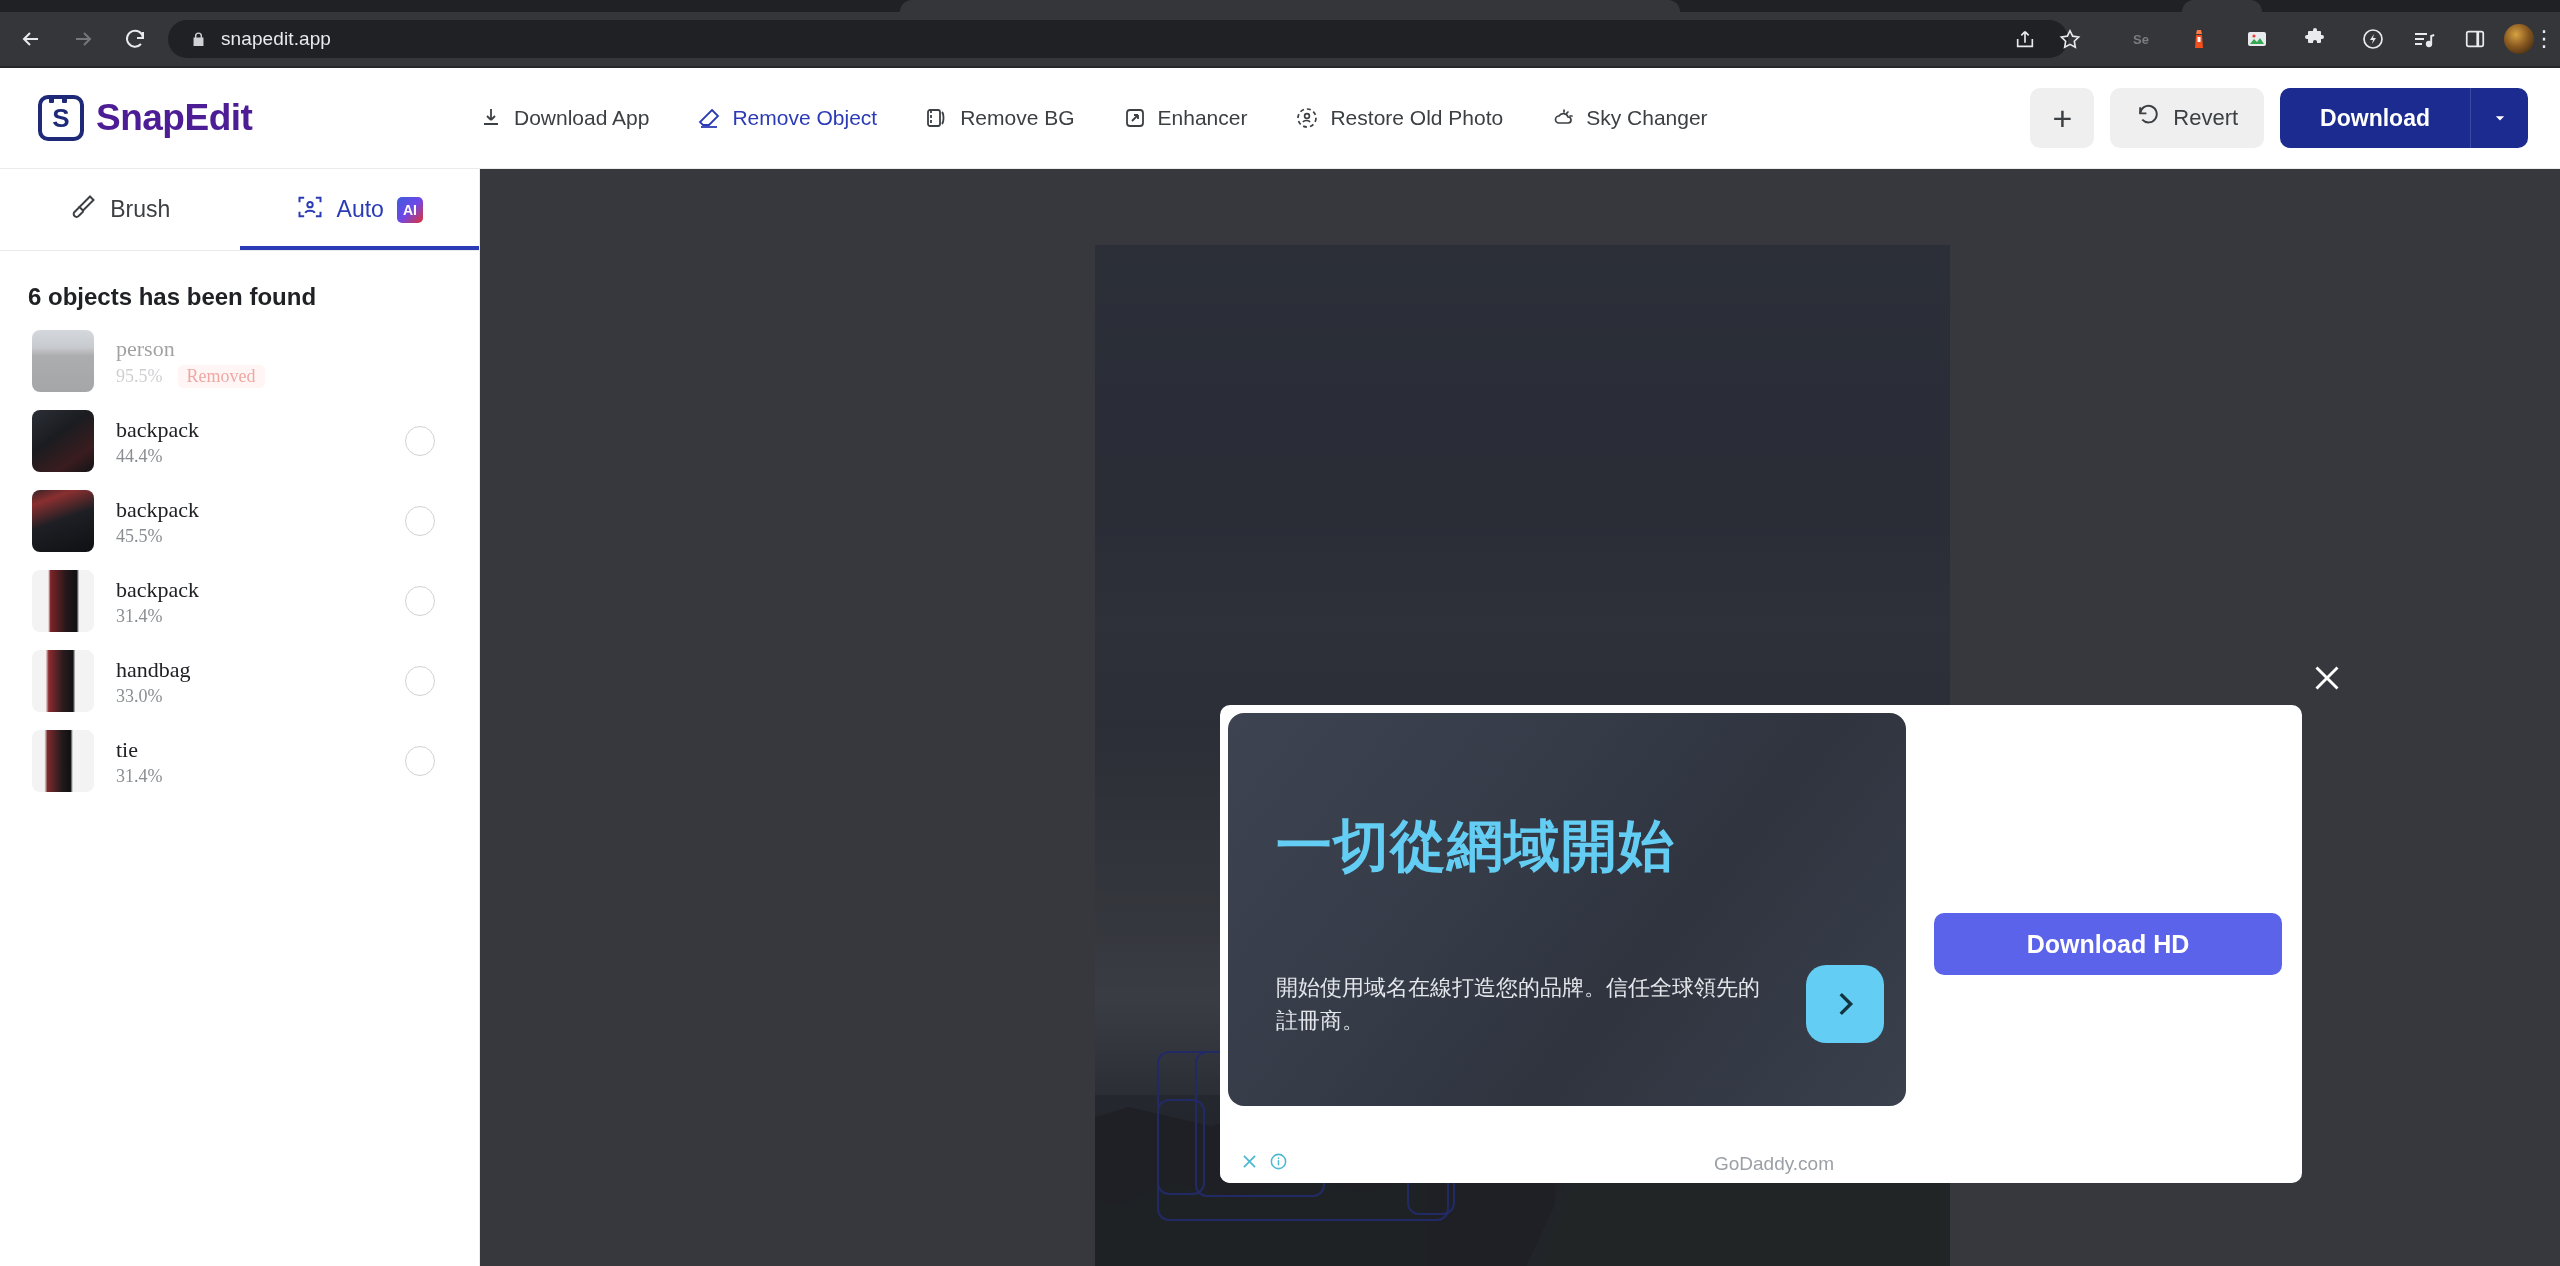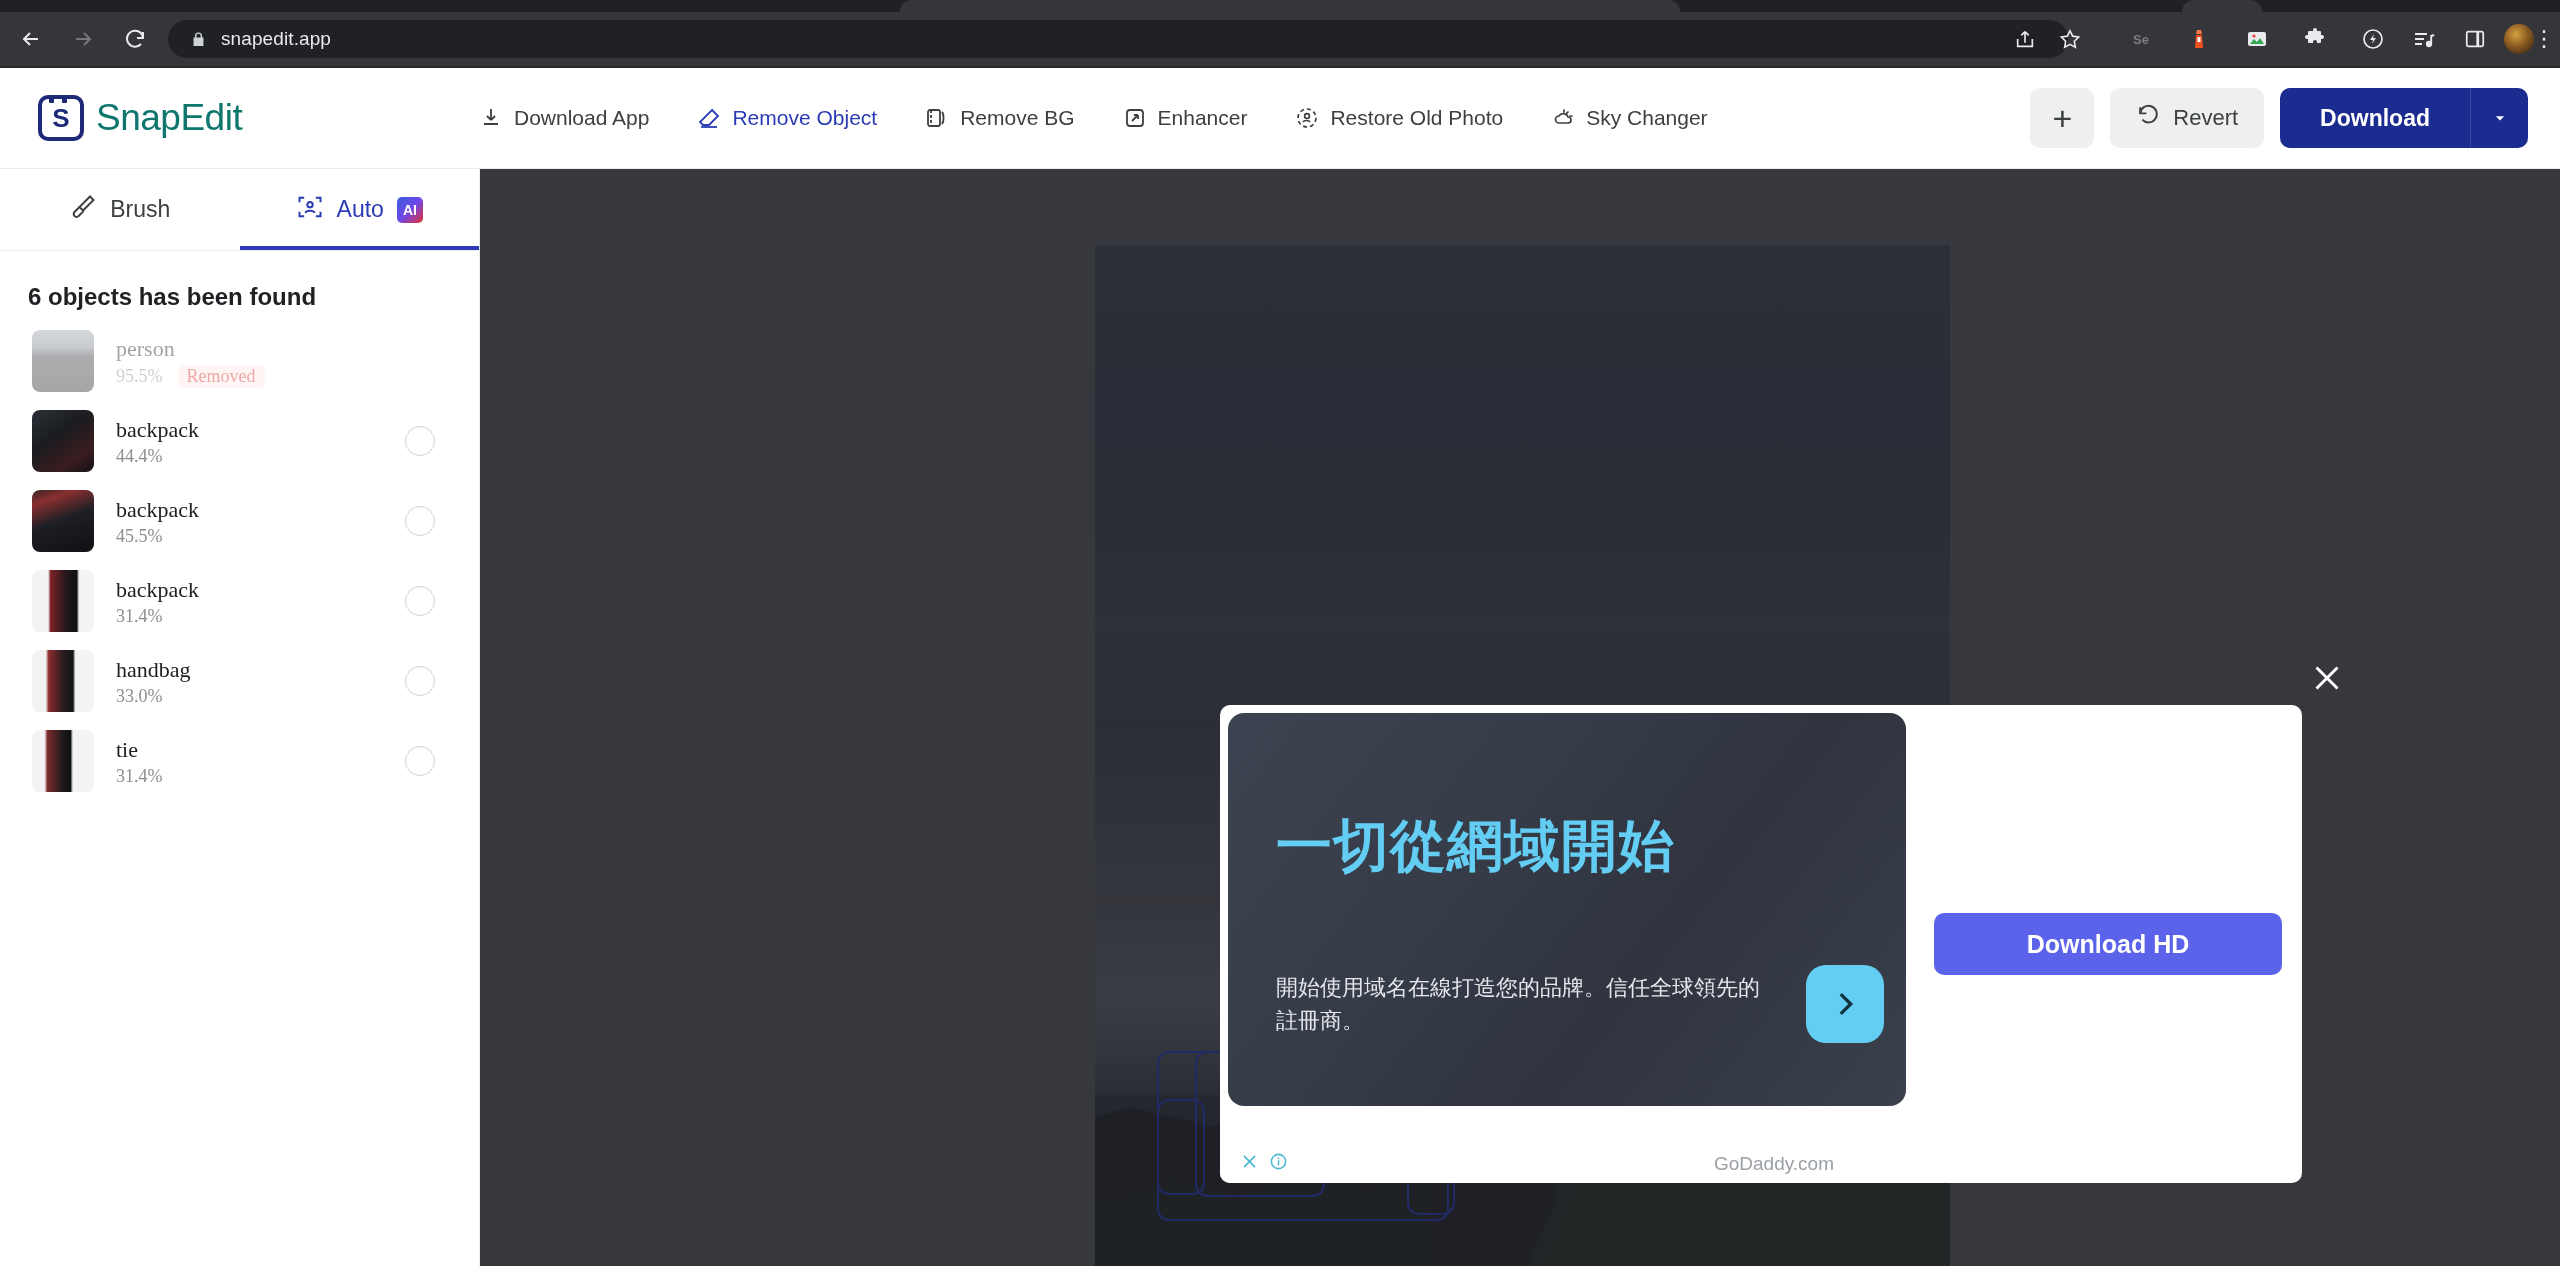--- a/index.html
+++ b/index.html
@@ -60,21 +60,21 @@
     width: 46px; height: 46px; border: 4px solid #1e2a78; border-radius: 10px;
     display: flex; align-items: center; justify-content: center;
     font-weight: bold; font-size: 26px; color: #1e2a78; position: relative;
   }
   #logo .mark::before, #logo .mark::after {
     content: ""; position: absolute; width: 5px; height: 5px;
     background: #1e2a78; border-radius: 1px; top: -1px;
   }
   #logo .mark::before { left: 7px; }
   #logo .mark::after { left: 20px; }
-  #logo .word { font-size: 37px; font-weight: normal; color: #0f766e; letter-spacing: -.5px; }
+  #logo .word { font-size: 37px; font-weight: bold; color: #4c1d95; letter-spacing: -.5px; }
 
   #main-nav { position: absolute; left: 455px; display: flex; align-items: center; gap: 0; }
   .nav-item {
     display: flex; align-items: center; gap: 11px;
     padding: 0 24px; height: 60px; color: #3c4043; font-size: 21px;
   }
   .nav-item.active { color: #2b3bb5; }
   .nav-item .nicon { display: flex; align-items: center; }
 
   #header-actions { position: absolute; right: 32px; display: flex; align-items: center; gap: 16px; }

